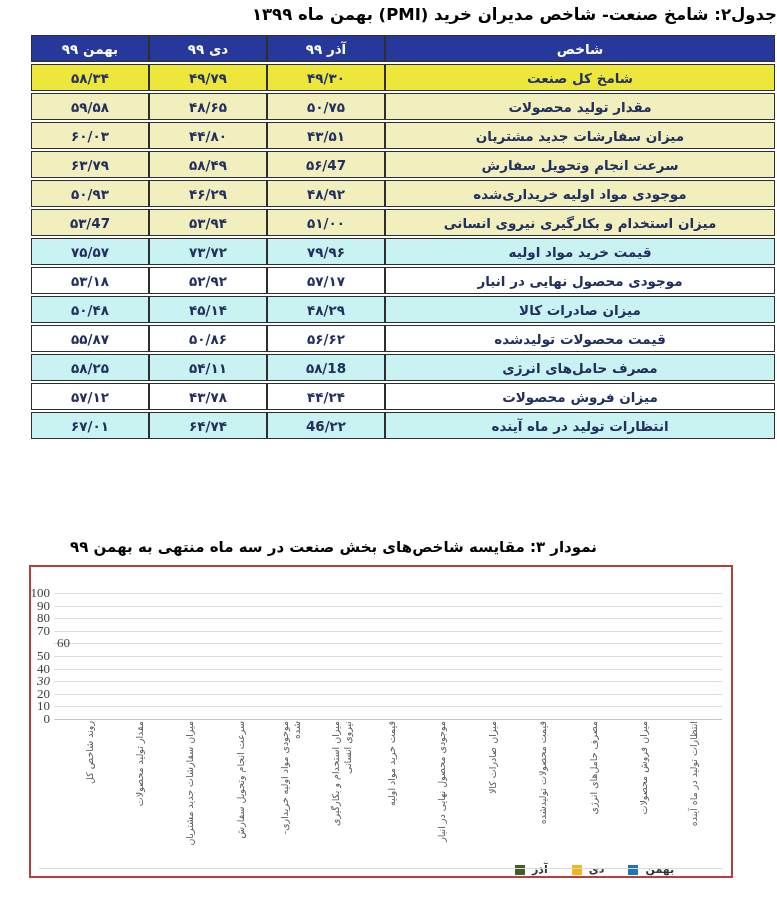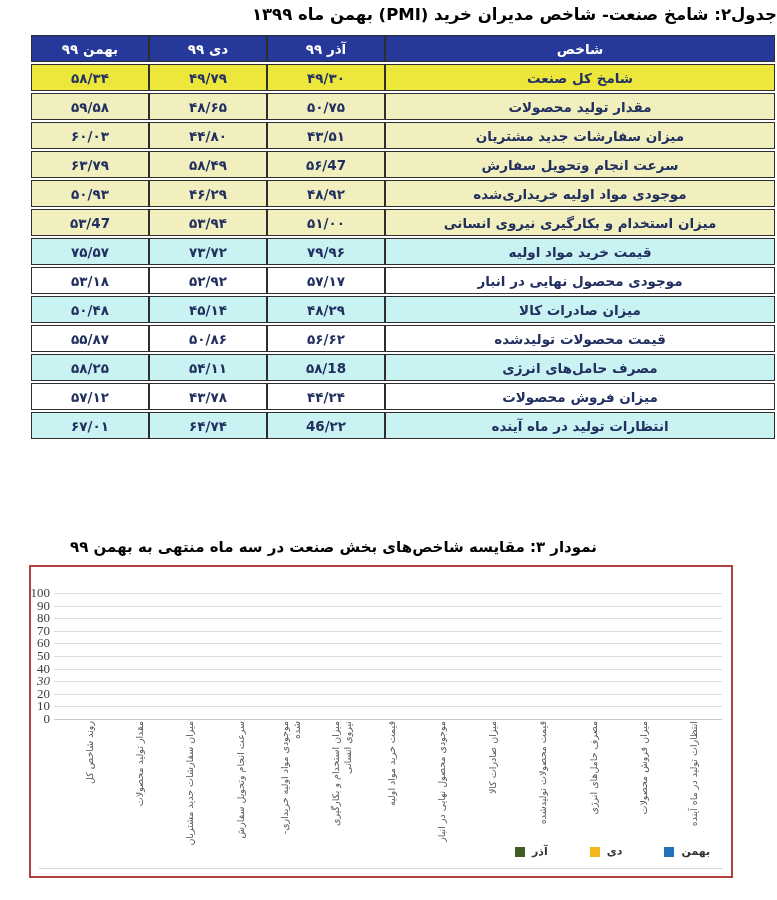--- a/index.html
+++ b/index.html
@@ -63,21 +63,21 @@
     position:absolute;top:152px;left:23px;right:9px;height:132px;
     display:flex;justify-content:space-between;padding:0 11px 0 19px;direction:ltr;
   }
   .xcell{width:33px;position:relative;}
   .xcell span{
     position:absolute;left:50%;top:50%;width:128px;
     transform:translate(-50%,-50%) rotate(-90deg);
     direction:rtl;text-align:right;
     font-size:9.5px;line-height:1.25;color:#595959;white-space:normal;
   }
-  .legend{position:absolute;top:278px;left:484px;display:flex;gap:42px;direction:ltr;}
+  .legend{position:absolute;top:296px;left:484px;display:flex;gap:24px;direction:ltr;}
   .legend-item{display:flex;align-items:center;gap:7px;font-size:11px;font-weight:bold;color:#333;}
   .legend-swatch{width:10px;height:10px;display:inline-block;}
   .legend-line{position:absolute;top:301px;left:8px;right:8px;border-top:1px solid #d9d9d9;}
 </style>
 </head>
 <body>
 
 <div class="doc-title">جدول۲: شامخ صنعت- شاخص مدیران خرید (PMI) بهمن ماه ۱۳۹۹</div>
 
 <table class="pmi">
@@ -253,21 +253,21 @@
       <div class="ylabel" style="bottom: calc(10% - 6px);">10</div>
       <div class="gridline" style="bottom: calc(20% - 1px);"></div>
       <div class="ylabel" style="bottom: calc(20% - 6px);">20</div>
       <div class="gridline" style="bottom: calc(30% - 1px);"></div>
       <div class="ylabel" style="bottom: calc(30% - 6px); font-style: italic;">30</div>
       <div class="gridline" style="bottom: calc(40% - 1px);"></div>
       <div class="ylabel" style="bottom: calc(40% - 6px);">40</div>
       <div class="gridline" style="bottom: calc(50% - 1px);"></div>
       <div class="ylabel" style="bottom: calc(50% - 6px);">50</div>
       <div class="gridline" style="bottom: calc(60% - 1px);"></div>
-      <div class="ylabel" style="bottom: calc(60% - 6px);">60</div>
+      <div class="ylabel" style="bottom: calc(60% - 6px); padding-left: 20px;">60</div>
       <div class="gridline" style="bottom: calc(70% - 1px);"></div>
       <div class="ylabel" style="bottom: calc(70% - 6px);">70</div>
       <div class="gridline" style="bottom: calc(80% - 1px);"></div>
       <div class="ylabel" style="bottom: calc(80% - 6px);">80</div>
       <div class="gridline" style="bottom: calc(90% - 1px);"></div>
       <div class="ylabel" style="bottom: calc(90% - 6px);">90</div>
       <div class="gridline" style="bottom: calc(100% - 1px);"></div>
       <div class="ylabel" style="bottom: calc(100% - 6px);">100</div>
     </div>
   <div class="xlabels">

